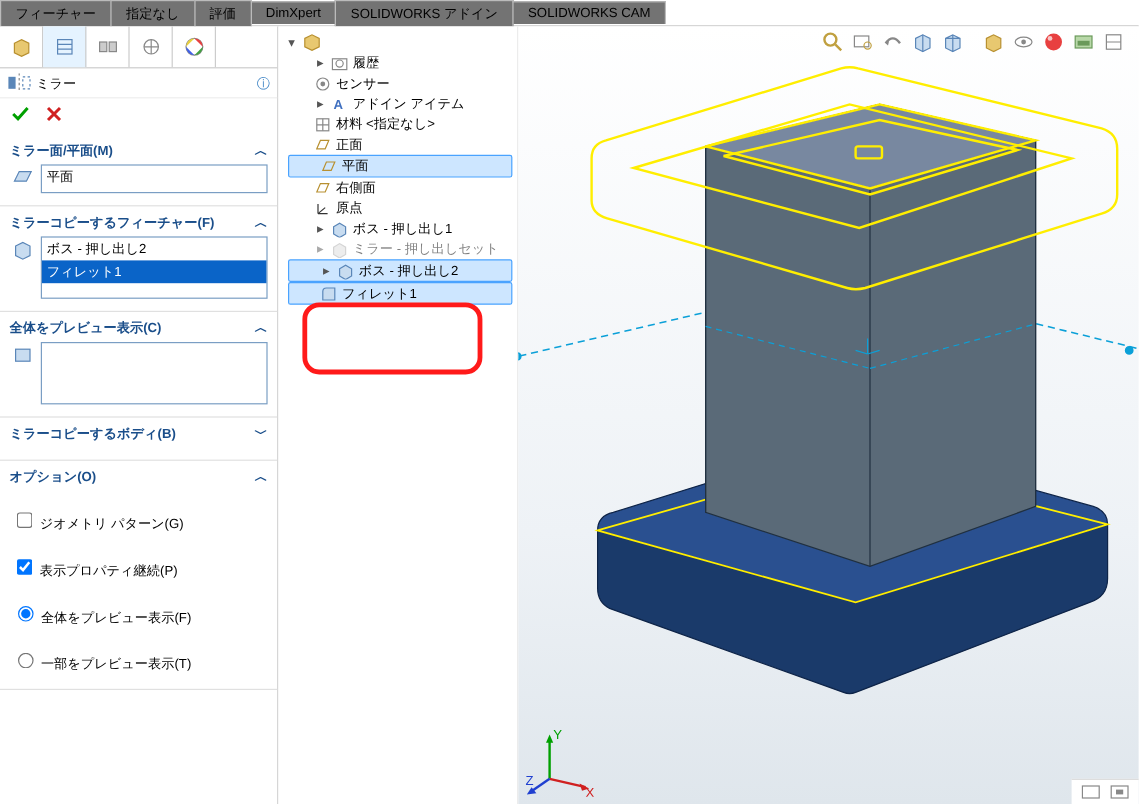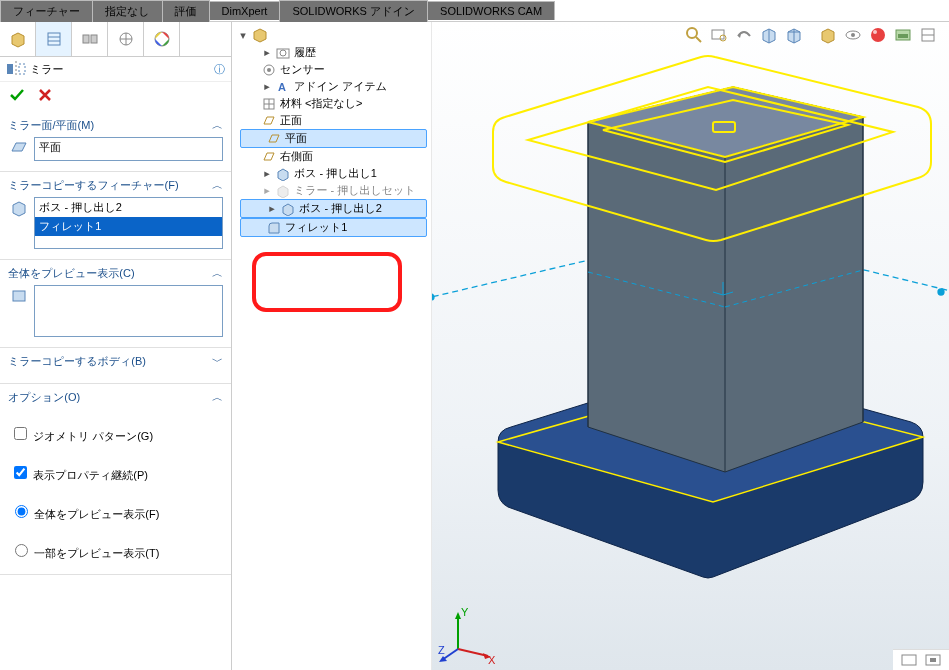--- a/index.html
+++ b/index.html
@@ -10,21 +10,21 @@
   .viewtoolbar .vicon { width: 22px; height: 22px; display: flex; align-items: center; justify-content: center; border: 1px solid transparent; border-radius: 2px; }
   .main { display: flex; height: calc(100% - 22px); }
   .leftpanel { width: 232px; border-right: 1px solid #ccc; background: #fff; display: flex; flex-direction: column; }
   .panelicons { display: flex; border-bottom: 1px solid #ccc; }
   .panelicons .picon { width: 36px; height: 34px; display: flex; align-items: center; justify-content: center; border-right: 1px solid #ccc; }
   .panelicons .picon.active { background: #e5f3ff; }
   .titlerow { display: flex; align-items: center; padding: 4px 6px; border-bottom: 1px solid #eee; position: relative; }
   .titlerow .help { position: absolute; right: 6px; color: #3b82c4; }
   .okrow { display: flex; gap: 10px; padding: 4px 8px 8px 8px; }
   .section { border-bottom: 1px solid #e0e0e0; padding: 6px 8px 10px 8px; }
-  .section .shead { display: flex; justify-content: space-between; color: #1a4e8a; font-weight: normal; margin-bottom: 4px; align-items: center; }
+  .section .shead { display: flex; justify-content: space-between; color: #1a4e8a; font-weight: bold; margin-bottom: 4px; align-items: center; }
   .section .shead .chev { color: #1a4e8a; }
   .irow { display: flex; gap: 4px; align-items: flex-start; }
   .irow .sicon { width: 22px; height: 22px; display:flex; align-items:center; justify-content:center; }
   .listbox { flex: 1; border: 1px solid #7a9ec4; background: #fff; min-height: 24px; }
   .listbox.tall { min-height: 52px; }
   .listbox .litem { padding: 2px 4px; }
   .listbox .litem.sel { background: #0a64c8; color: #fff; }
   .opts label { display: block; margin: 19px 0 3px 2px; }
   .treepane { width: 200px; background: #fff; padding-top: 4px; border-right: 1px solid #e8e8e8; position: relative; overflow: visible; }
   .tree { padding-left: 4px; }
@@ -296,20 +296,28 @@
             </svg>
             <span>平面</span>
           </div>
         <div class="node indent1">
             <svg width="14" height="14">
               <path d="M2 10 L5 3 L12 3 L9 10 Z" fill="none" stroke="#b89030"></path>
             </svg>
             <span>右側面</span>
           </div>
         <div class="node indent1">
+            <svg width="14" height="14">
+              <line x1="3" y1="11" x2="3" y2="3" stroke="#333"></line>
+              <line x1="3" y1="11" x2="11" y2="11" stroke="#333"></line>
+              <line x1="3" y1="11" x2="9" y2="6" stroke="#333"></line>
+            </svg>
+            <span>原点</span>
+          </div>
+        <div class="node indent1">
             <span class="arrow">▸</span>
             <svg width="14" height="14">
               <path d="M2 5 L7 2 L12 5 L12 11 L7 14 L2 11 Z" fill="#c8dcf0" stroke="#5a86b8"></path>
             </svg>
             <span>ボス - 押し出し1</span>
           </div>
         <div class="node indent1" style="opacity:0.5">
             <span class="arrow">▸</span>
             <svg width="14" height="14">
               <path d="M2 5 L7 2 L12 5 L12 11 L7 14 L2 11 Z" fill="#ddd" stroke="#aaa"></path>

